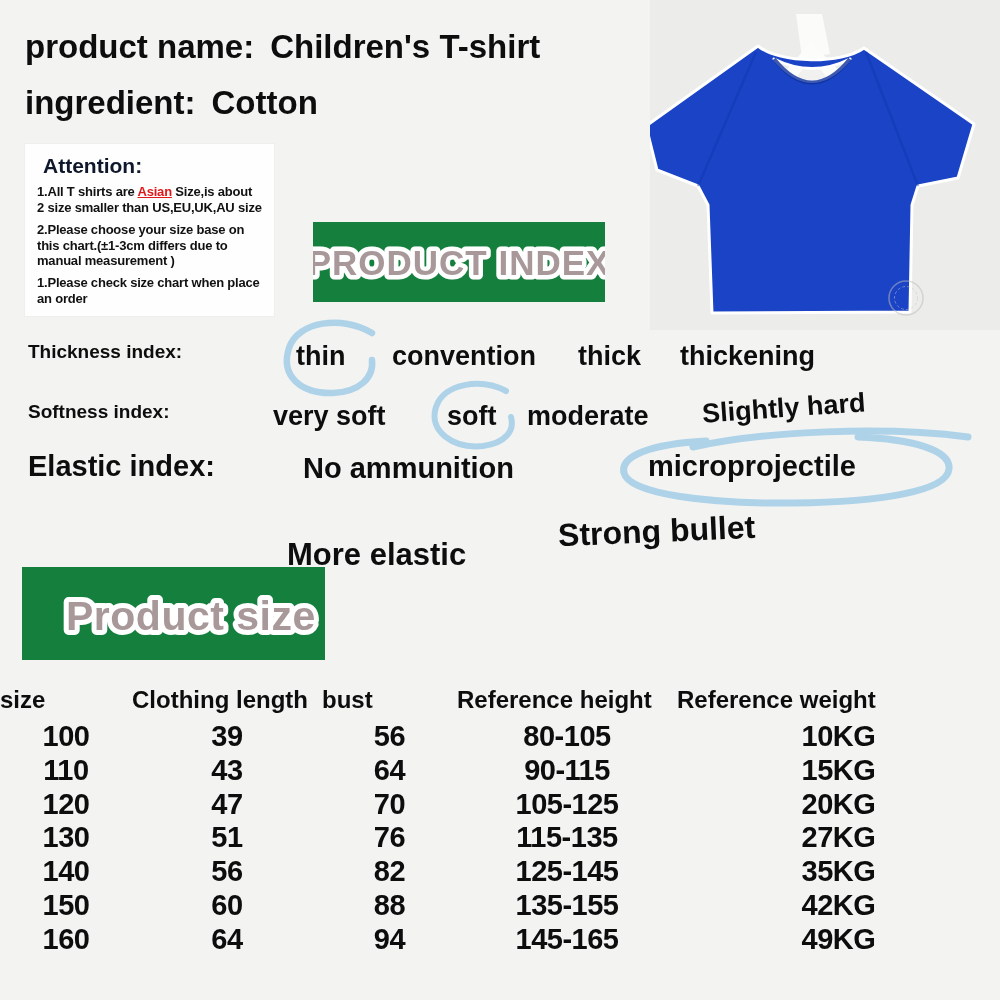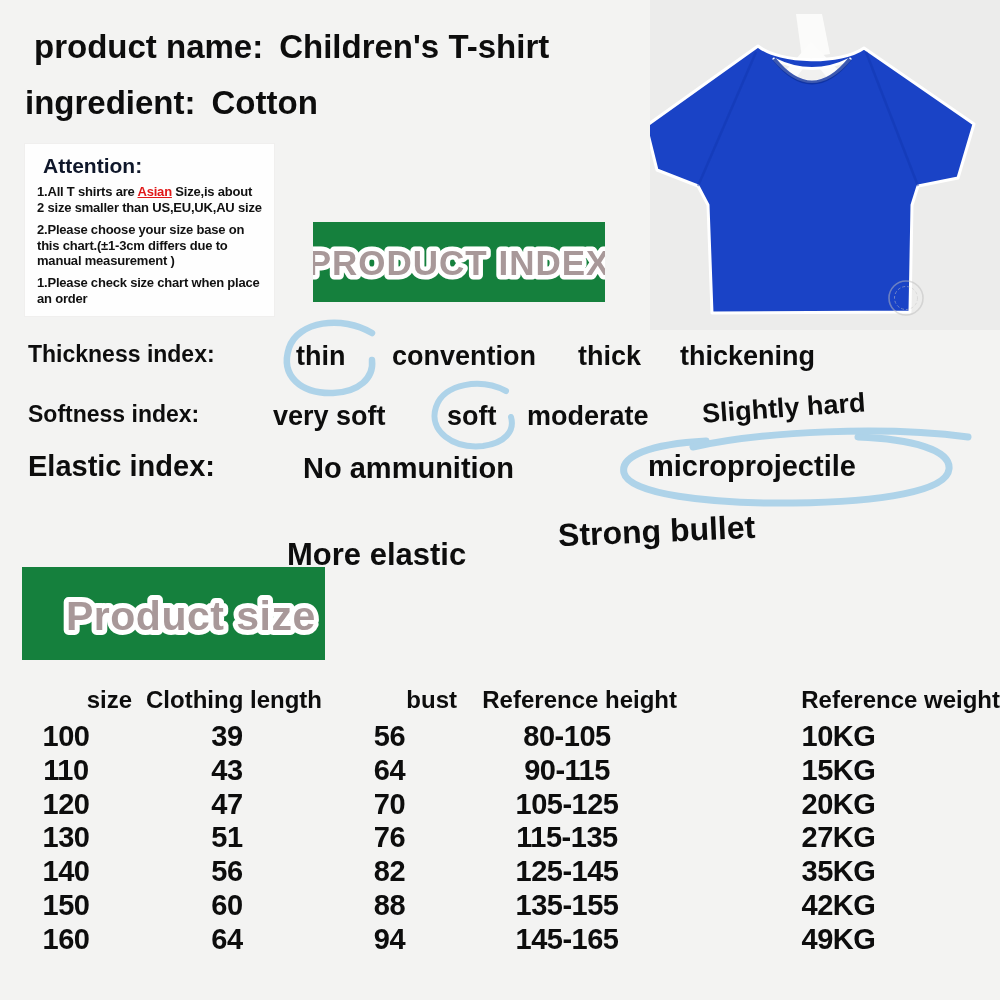--- a/index.html
+++ b/index.html
@@ -2,60 +2,60 @@
 <html><head>
 <meta charset="utf-8">
 <style>
   html,body{margin:0;padding:0;}
   body{font-family:"Liberation Sans", sans-serif; background:#ffffff;}
   #page{position:relative;width:1000px;height:1000px;background:#f3f3f2;overflow:hidden;}
 
   .abs{position:absolute;}
 
   
-  .prodline{font-size:33px;font-weight:bold;color:#0d0d0d;letter-spacing:0px;margin-left:9px;}
+  .prodline{font-size:33px;font-weight:bold;color:#0d0d0d;letter-spacing:0px;}
   .prodline .lbl{margin-right:16px;}
 
   
   #attention{left:25px;top:144px;width:249px;height:172px;background:#fefefe;
              box-shadow:0 0 0 1px #f0efee;padding:8px 12px 8px 12px;box-sizing:border-box;}
   #attention .att-title{color:#0f172a;font-size:21px;font-weight:bold;margin:2px 0 2px 6px;}
   #attention p{margin:6px 0 0 0;font-size:13px;font-weight:bold;line-height:1.22;
                color:#111;letter-spacing:-0.2px;}
   #attention .asian{color:#e01818;text-decoration:underline;}
 
   
   .bluebox{background:#15803d;}
   .bluebox svg{display:block;}
   .heading-text{font-family:"Liberation Sans", sans-serif;font-weight:bold;}
 
   
-  .ixlabel{font-size:23px;font-weight:bold;color:#0d0d0d;}
+  .ixlabel{font-size:19px;font-weight:bold;color:#0d0d0d;}
   .ixopt{font-size:27px;font-weight:bold;color:#0d0d0d;}
   .big{font-size:29px;}
   .row4{font-size:31px;font-weight:bold;color:#0d0d0d;}
 
   
   #size-table{left:0;top:680px;width:1000px;}
   .tgrid{display:grid;grid-template-columns:132px 190px 135px 220px 323px;}
-  .tgrid .th{font-size:24px;font-weight:bold;color:#0d0d0d;text-align:right;height:40px;line-height:40px;}
+  .tgrid .th{font-size:24px;font-weight:bold;color:#0d0d0d;text-align:left;height:40px;line-height:40px;}
   .tgrid .td{font-size:29px;font-weight:bold;color:#0d0d0d;text-align:center;height:33.8px;line-height:33.8px;letter-spacing:-0.5px;}
 
   
   #marks{left:0;top:0;pointer-events:none;}
 </style>
 </head>
 <body>
 
 <div id="page">
 
   <div class="abs prodline" style="left:25px;top:28px;">
     <span class="lbl">product name:</span><span>Children's T-shirt</span>
   </div>
-  <div class="abs prodline" style="left:16px;top:84px;">
+  <div class="abs prodline" style="left:25px;top:84px;">
     <span class="lbl">ingredient:</span><span>Cotton</span>
   </div>
 
   <div class="abs" id="attention">
     <div class="att-title">Attention:</div>
     <p><span>1.All T shirts are </span><span class="asian">Asian</span><span> Size,is about 2 size smaller than US,EU,UK,AU size</span></p>
     <p>2.Please choose your size base on this chart.(±1-3cm differs due to manual measurement )</p>
     <p>1.Please check size chart when place an order</p>
   </div>
 

